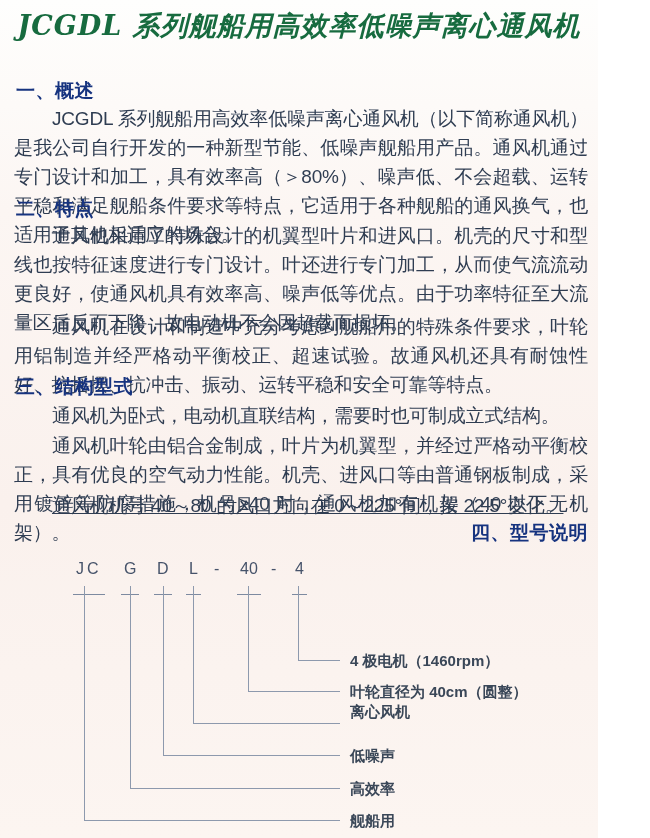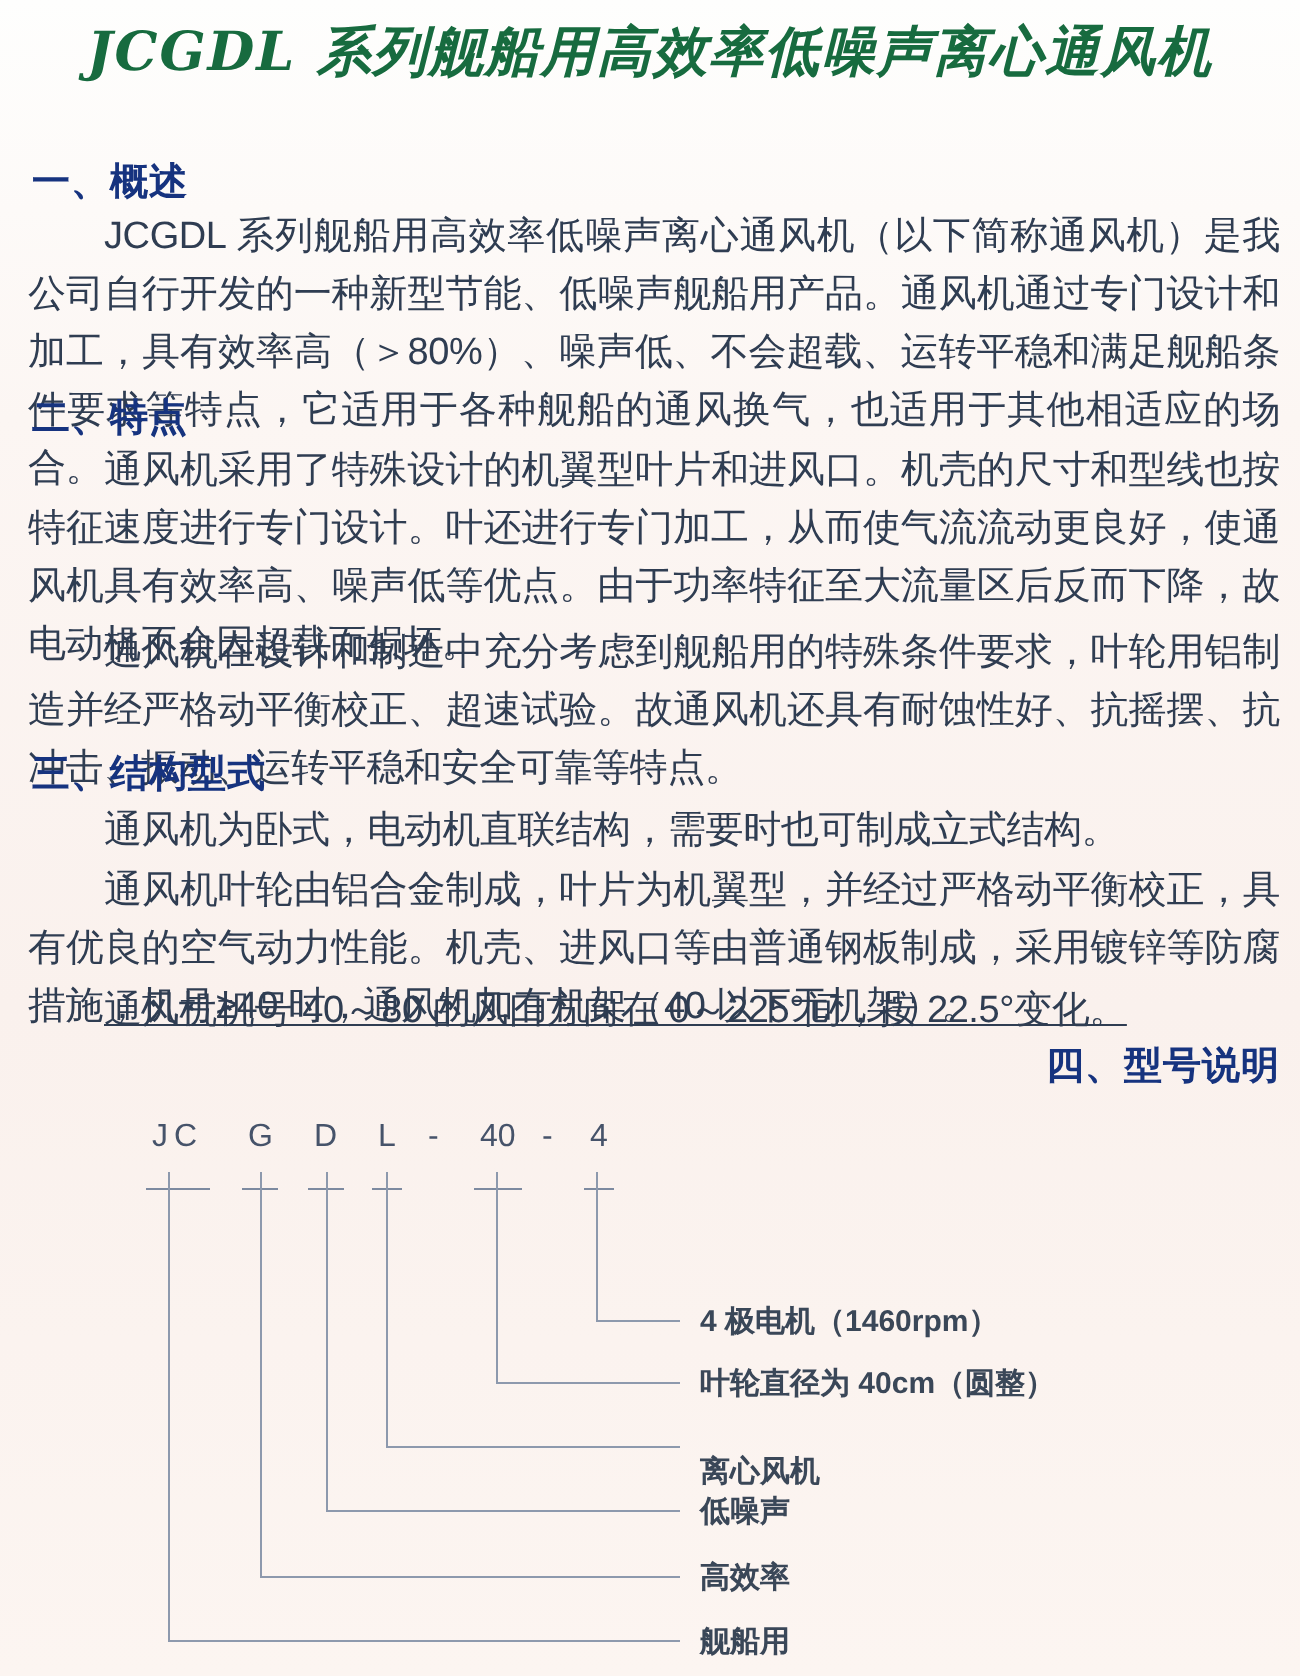--- a/index.html
+++ b/index.html
@@ -3,21 +3,21 @@
 <meta charset="utf-8">
 <style>
   html,body{margin:0;padding:0;}
   body{
     width:650px;height:838px;
     font-family:"Liberation Sans","DejaVu Sans",sans-serif;
     overflow:hidden;
   }
   .page{
     position:relative;
-    width:650px;height:838px;
+    width:598px;height:838px;
     background:linear-gradient(180deg,#fefefd 0%,#fcf6f3 25%,#faf1ed 60%,#fcf5f1 100%);
     overflow:hidden;
   }
   .abs{position:absolute;left:0;right:0;}
   .doc-title{
     top:8px;
     text-align:center;
     font-family:"DejaVu Serif","Liberation Serif",serif;
     font-style:italic;
     font-weight:bold;
@@ -99,21 +99,21 @@
     <div class="vline" style="left:298px;top:34px;height:74px;"></div>
     <div class="hline" style="left:298px;top:108px;width:42px;"></div>
     <div class="diag-label" style="top:109px;">4 极电机（1460rpm）</div>
 
     <div class="vline" style="left:248px;top:34px;height:105px;"></div>
     <div class="hline" style="left:248px;top:139px;width:92px;"></div>
     <div class="diag-label" style="top:140px;">叶轮直径为 40cm（圆整）</div>
 
     <div class="vline" style="left:193px;top:34px;height:137px;"></div>
     <div class="hline" style="left:193px;top:171px;width:147px;"></div>
-    <div class="diag-label" style="top:184px;text-align:right;">离心风机</div>
+    <div class="diag-label" style="top:160px;text-align:right;">离心风机</div>
 
     <div class="vline" style="left:163px;top:34px;height:169px;"></div>
     <div class="hline" style="left:163px;top:203px;width:177px;"></div>
     <div class="diag-label" style="top:204px;">低噪声</div>
 
     <div class="vline" style="left:130px;top:34px;height:202px;"></div>
     <div class="hline" style="left:130px;top:236px;width:210px;"></div>
     <div class="diag-label" style="top:237px;">高效率</div>
 
     <div class="vline" style="left:84px;top:34px;height:234px;"></div>

